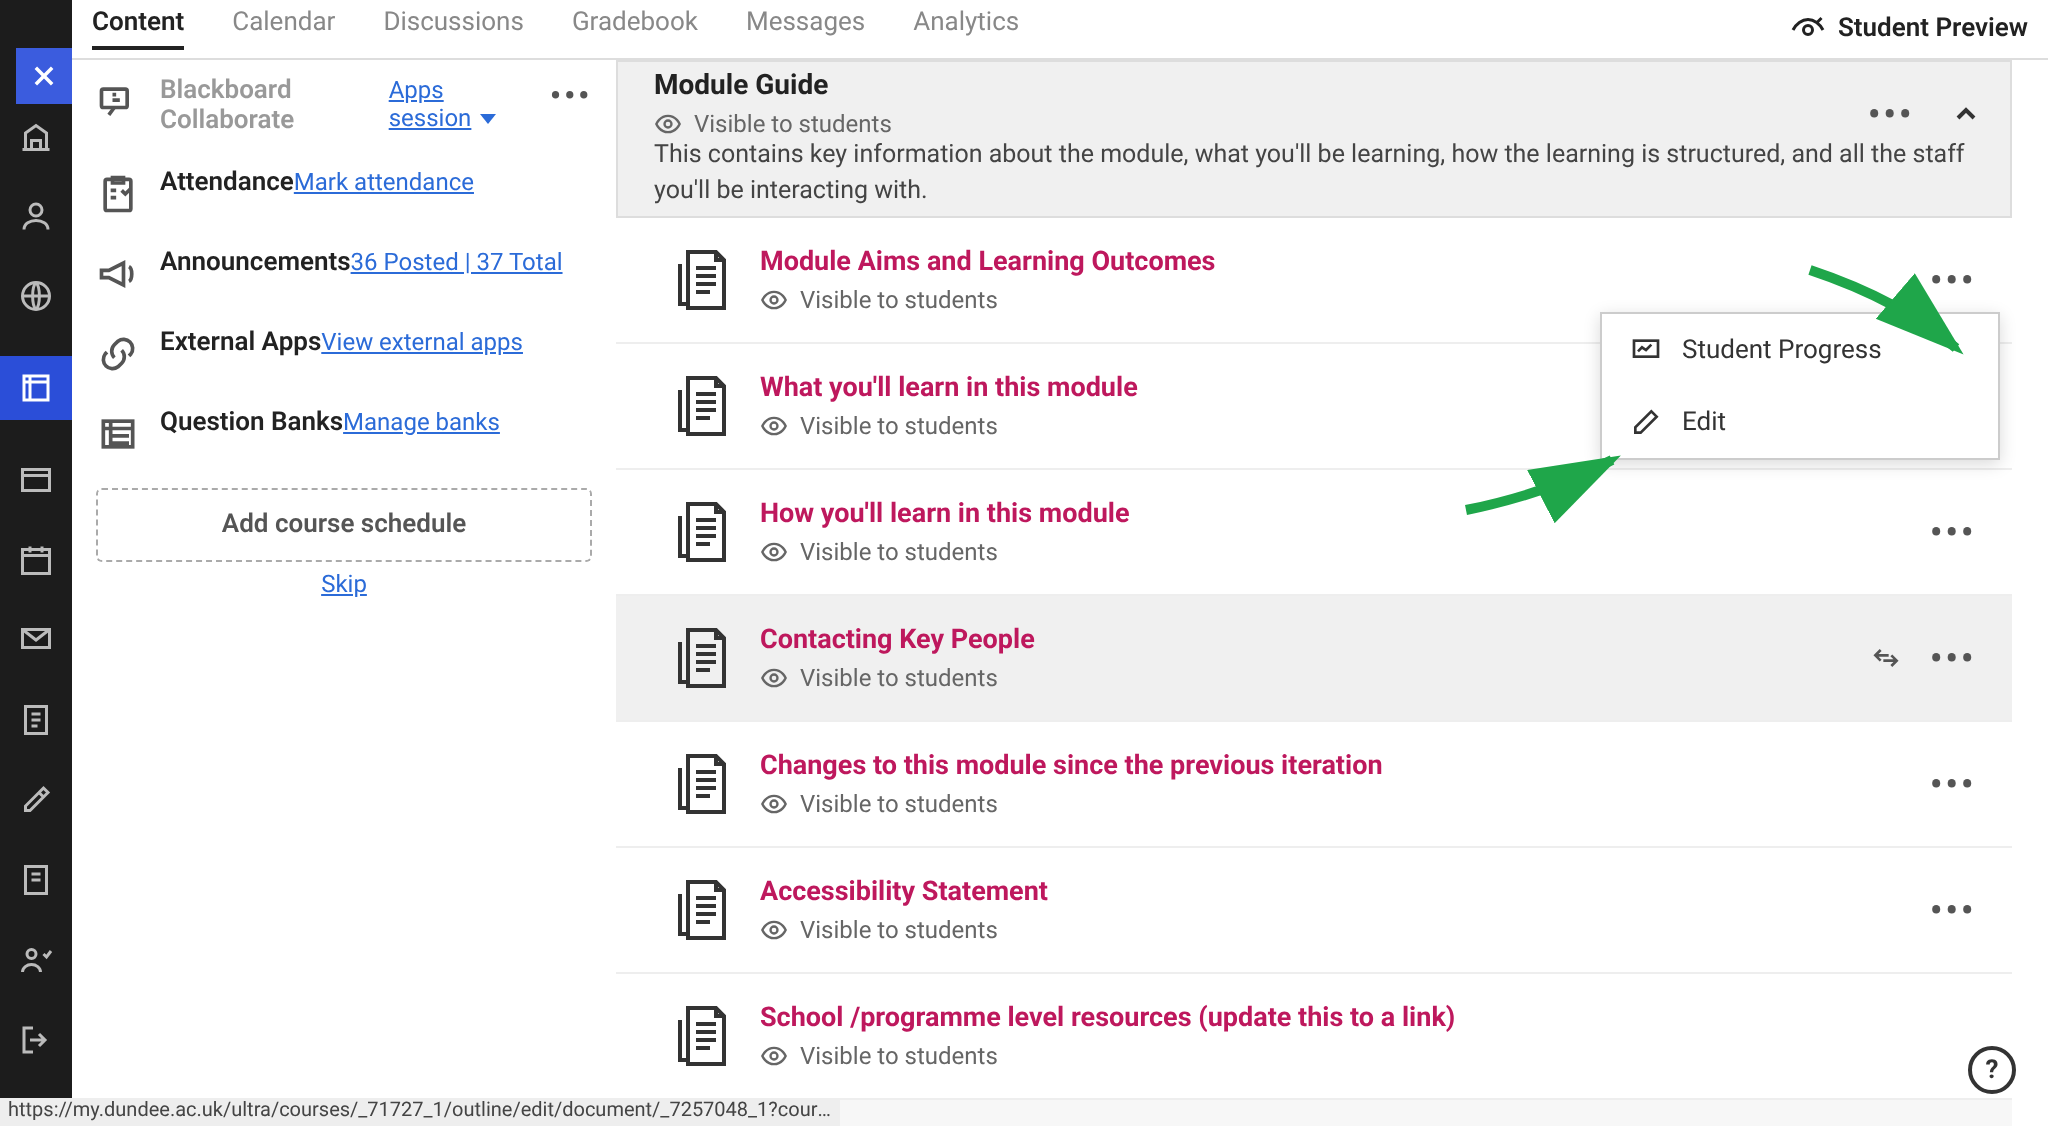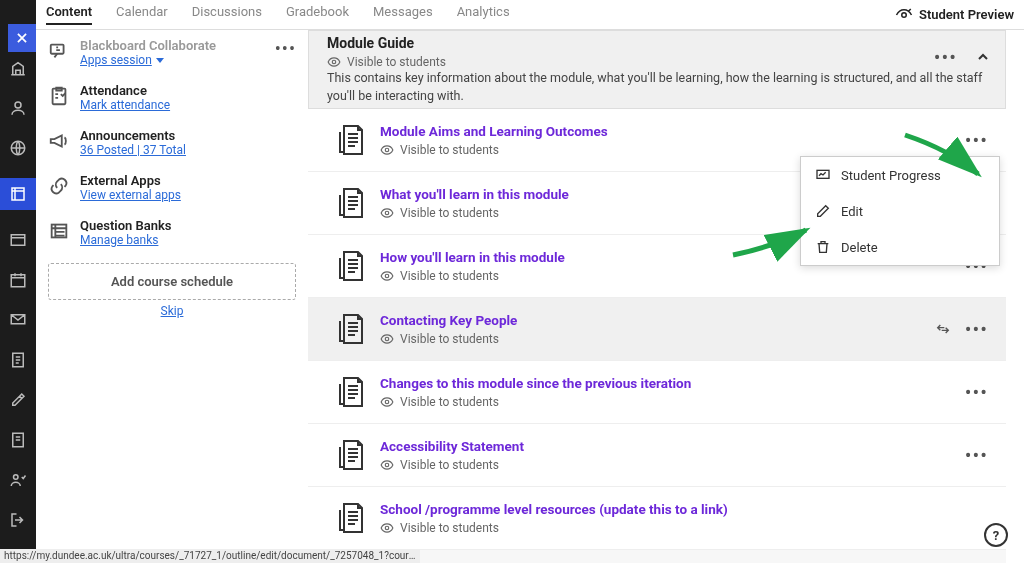--- a/index.html
+++ b/index.html
@@ -15,42 +15,42 @@
 .top-bar { position: absolute; left: 36px; top: 0; right: 0; height: 30px; background: #fff; border-bottom: 1px solid #ddd; display: flex; align-items: center; padding: 0 10px; z-index: 4; justify-content: center; }
 .top-tabs { display: flex; gap: 24px; font-size: 13px; }
 .top-tabs .tab { color: #888; cursor: pointer; padding-bottom: 4px; }
 .top-tabs .tab.active { color: #222; font-weight: 600; border-bottom: 2px solid #222; }
 .student-preview { margin-left: auto; display: flex; align-items: center; gap: 6px; font-weight: 600; color: #222; cursor: pointer; }
 
 
 .side-panel { position: absolute; left: 36px; top: 30px; width: 272px; bottom: 0; background: #fff; padding: 0 12px; overflow: hidden; }
 .side-item { display: flex; align-items: flex-start; gap: 10px; padding: 8px 0; }
 .side-item .sicon { width: 22px; height: 22px; color: #555; flex-shrink: 0; margin-top: 2px; }
-.side-item .stext { display: flex; flex-direction: column; }
+.side-item .stext { display: flex; }
 .side-item .stext .title { font-weight: 600; color: #222; font-size: 13px; }
 .side-item .stext .link { color: #2b6bd8; text-decoration: underline; font-size: 12px; cursor: pointer; width: fit-content; }
 .side-item .more-dots { margin-left: auto; cursor: pointer; color: #555; font-size: 18px; letter-spacing: 1px; }
 .add-schedule { margin: 8px 0 4px; border: 1px dashed #aaa; border-radius: 3px; padding: 10px; text-align: center; font-weight: 600; color: #555; cursor: pointer; }
 .skip-link { text-align: center; color: #2b6bd8; text-decoration: underline; font-size: 12px; cursor: pointer; }
 
 
 .main { position: absolute; left: 308px; top: 30px; right: 18px; bottom: 0; background: #f7f7f7; overflow: hidden; }
 .module-header { background: #f0f0f0; border: 1px solid #ddd; padding: 4px 18px; position: relative; }
 .module-header .title { font-weight: 700; font-size: 14px; color: #222; }
 .module-header .visible { display: flex; align-items: center; gap: 6px; color: #666; font-size: 12px; margin-top: 4px; }
 .module-header .desc { font-size: 12.5px; color: #444; line-height: 1.4; }
 .module-header .hdr-actions { position: absolute; right: 14px; top: 14px; display: flex; align-items: center; gap: 18px; }
 .module-header .dots { cursor: pointer; color: #555; font-size: 20px; letter-spacing: 1px; }
 .module-header .chevron { cursor: pointer; color: #333; }
 
 .content-list { background: #fff; }
 .content-item { display: flex; align-items: center; gap: 14px; padding: 14px 18px 14px 30px; border-bottom: 1px solid #eee; position: relative; }
 .content-item.hover-row { background: #f0f0f0; }
 .content-item .doc-icon { width: 28px; height: 32px; flex-shrink: 0; color: #333; }
-.content-item .ctext .ctitle { font-weight: 700; font-size: 13.5px; color: #6d28d9; }
+.content-item .ctext .ctitle { font-weight: 700; font-size: 13.5px; color: #be185d; }
 .content-item .ctext .cvisible { display: flex; align-items: center; gap: 6px; color: #666; font-size: 12px; margin-top: 4px; }
 .content-item .cactions { margin-left: auto; display: flex; align-items: center; gap: 14px; }
 .content-item .dots { cursor: pointer; color: #555; font-size: 20px; letter-spacing: 1px; }
 .content-item .reorder { cursor: move; color: #555; }
 
 
 .dropdown { position: absolute; right: 24px; top: 156px; width: 200px; background: #fff; border: 1px solid #ccc; box-shadow: 0 2px 8px rgba(0,0,0,0.15); z-index: 20; }
 .dropdown .dd-item { display: flex; align-items: center; gap: 10px; padding: 10px 14px; font-size: 13px; color: #333; cursor: pointer; }
 .dropdown .dd-icon { width: 16px; height: 16px; color: #333; }
 
@@ -434,26 +434,20 @@
         <rect x="3" y="5" width="18" height="12"></rect>
         <path d="M6 13l3-3 3 2 4-4"></path>
       </svg>
     <span>Student Progress</span>
   </div>
   <div class="dd-item">
     <svg class="dd-icon" viewBox="0 0 24 24" fill="none" stroke="currentColor" stroke-width="2">
         <path d="M4 20h4L20 8l-4-4L4 16v4z"></path>
       </svg>
     <span>Edit</span>
-  </div>
-  <div class="dd-item">
-    <svg class="dd-icon" viewBox="0 0 24 24" fill="none" stroke="currentColor" stroke-width="2">
-        <path d="M4 7h16M9 7V4h6v3M6 7l1 13h10l1-13"></path>
-      </svg>
-    <span>Delete</span>
   </div>
 </div>
 
 <svg class="arrow" style="left:900px; top:130px;" width="90" height="60">
   <defs>
       <marker id="ah1" markerWidth="10" markerHeight="10" refX="8" refY="3" orient="auto">
         <path d="M0,0 L0,6 L9,3 z" fill="#1fa64a"></path>
       </marker>
     </defs>
   <path d="M5 5 Q 50 20 78 44" stroke="#1fa64a" stroke-width="5" fill="none" marker-end="url(#ah1)"></path>

